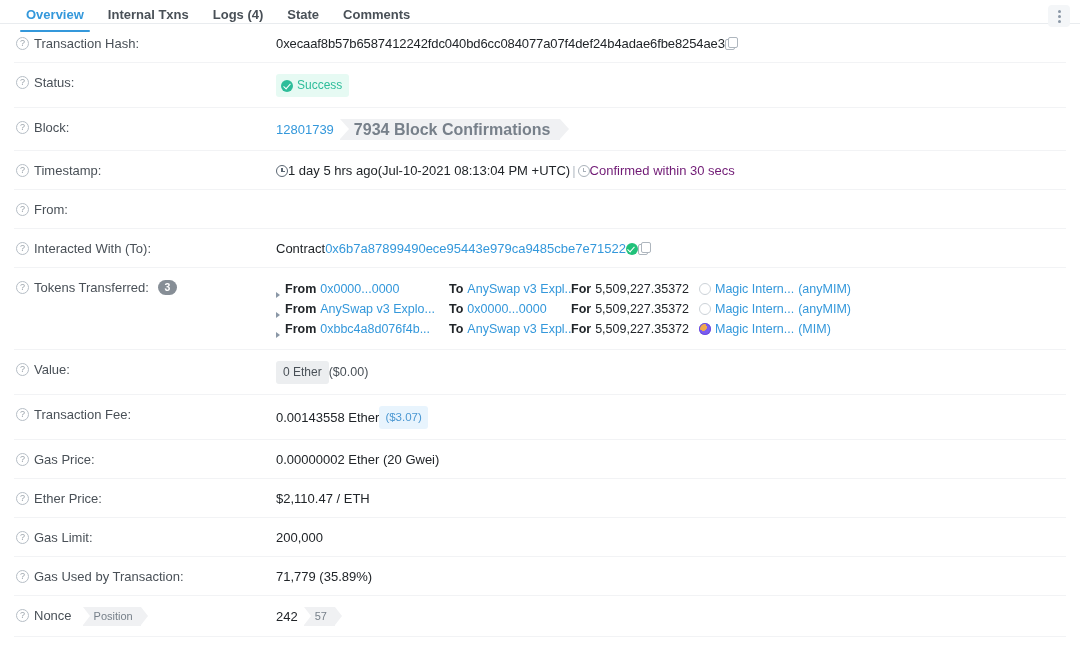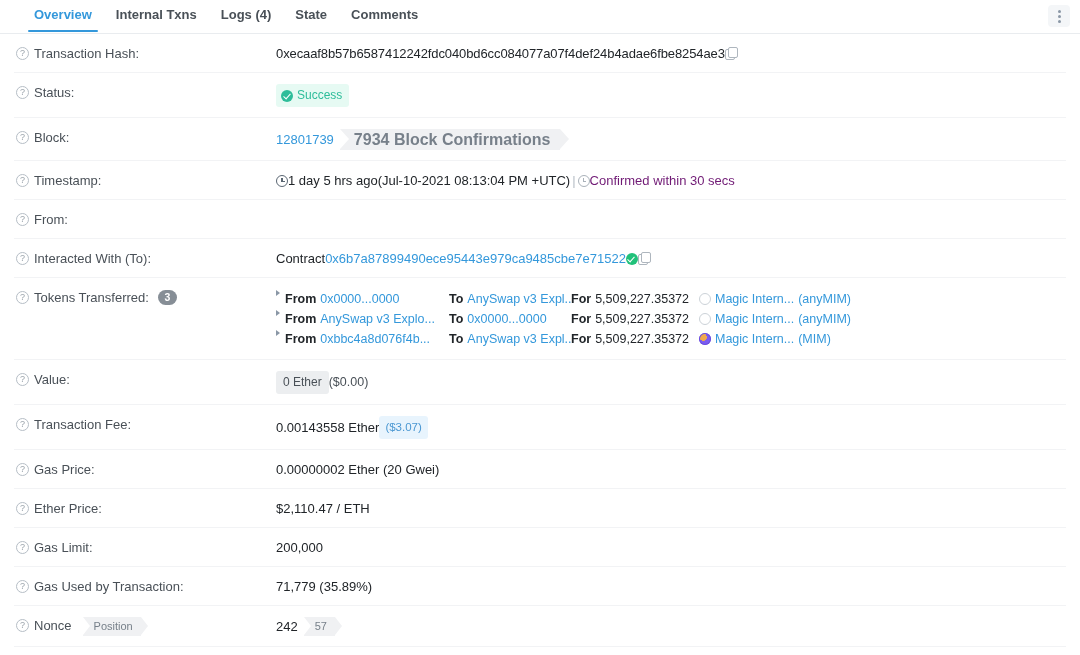--- a/index.html
+++ b/index.html
@@ -9,24 +9,24 @@
     background: #ffffff;
     font-family: "Liberation Sans", sans-serif;
     font-size: 13px;
     color: #212529;
     overflow: hidden;
   }
 
   
   .tabbar {
     position: relative;
-    height: 34px;
+    height: 24px;
     display: flex;
     align-items: flex-start;
-    padding-left: 22px;
+    padding-left: 14px;
     border-bottom: 1px solid #e9ecef;
     background: #fff;
   }
   .tab {
     position: relative;
     padding: 7px 12px 10px 12px;
     font-size: 13px;
     color: #495057;
     white-space: nowrap;
     cursor: pointer;
@@ -230,21 +230,21 @@
   }
   .clock.light { border-color: #aab2ba; }
   .clock.light::before, .clock.light::after { background: #aab2ba; }
 
   .muted { color: #701a75; }
   .sep { color: #b6bec6; margin: 0 2px; }
 
   
   .tt-row {
     display: flex;
-    align-items: flex-start;
+    align-items: flex-end;
     font-size: 12.5px;
     line-height: 18px;
     padding: 1px 0;
     white-space: nowrap;
   }
   .tt-caret {
     width: 0; height: 0;
     border-left: 4px solid #8a97a6;
     border-top: 3.2px solid transparent;
     border-bottom: 3.2px solid transparent;

